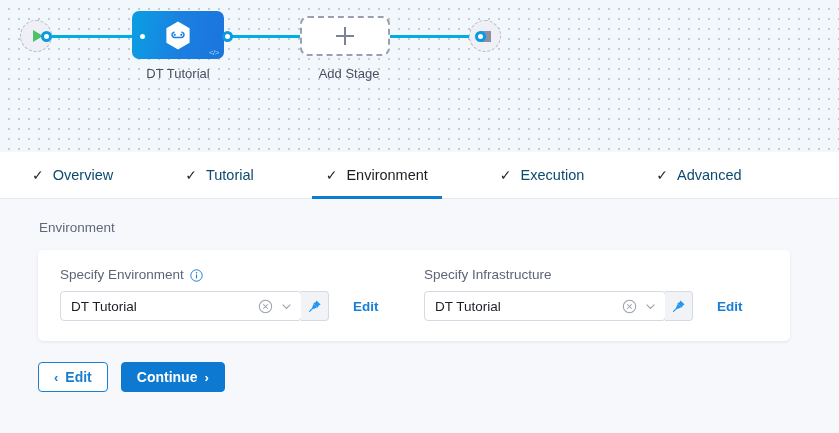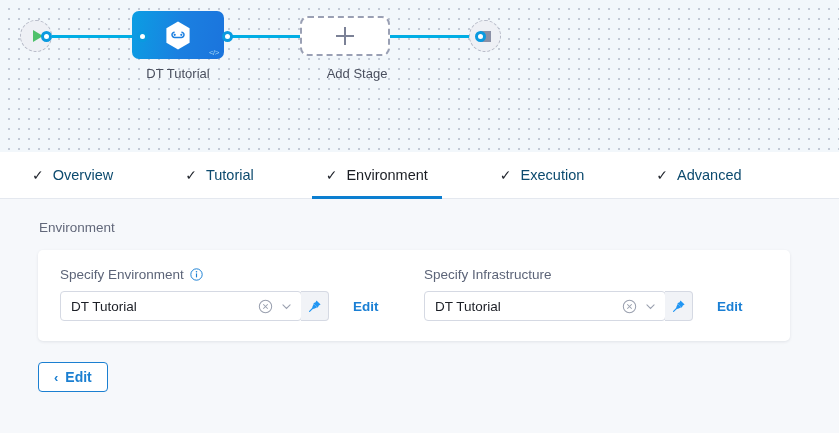--- a/index.html
+++ b/index.html
@@ -99,21 +99,21 @@
     border-radius: 8px;
     background: #ffffff;
     z-index: 3;
     display: flex; align-items: center; justify-content: center;
   }
   .plus-v, .plus-h { position: absolute; background: #7b8196; }
   .plus-v { width: 2px; height: 18px; }
   .plus-h { width: 18px; height: 2px; }
   .add-label {
     position: absolute;
-    left: 297px; top: 66px; width: 120px;
+    left: 289px; top: 66px; width: 120px;
     text-align: center;
     font-size: 13px; color: #4a4f5e;
   }
 
   
   .tabbar {
     position: relative;
     height: 47px;
     background: #ffffff;
     border-bottom: 1px solid #e4e8ef;
@@ -156,21 +156,21 @@
     box-shadow: 0 1px 3px rgba(40,50,70,.10);
     display: flex; align-items: flex-start;
     padding: 17px 0 0 0;
     position: relative;
   }
   .field-group { position: relative; }
   .field-group.env { margin-left: 22px; width: 345px; }
   .field-group.infra { margin-left: 19px; width: 345px; }
 
   .field-label {
-    display: flex; align-items: center; gap: 6px;
+    display: flex; align-items: flex-end; gap: 6px;
     font-size: 13.5px; color: #5c6478;
     margin-bottom: 9px;
   }
   .info-icon {
     width: 13px; height: 13px; display:inline-block;
   }
   .field-row { display: flex; align-items: center; }
   .select-wrap {
     display: flex; align-items: center;
     width: 242px; height: 30px;
@@ -354,16 +354,20 @@
           <span class="edit-link">Edit</span>
         </div>
       </div>
     </div>
 
     <div class="footer">
       <div class="btn btn-back">
         <span class="cv">‹</span>
         <span>Edit</span>
       </div>
+      <div class="btn btn-continue">
+        <span>Continue</span>
+        <span class="cv">›</span>
+      </div>
     </div>
 
   </div>
 </div>
 
 </body></html>

